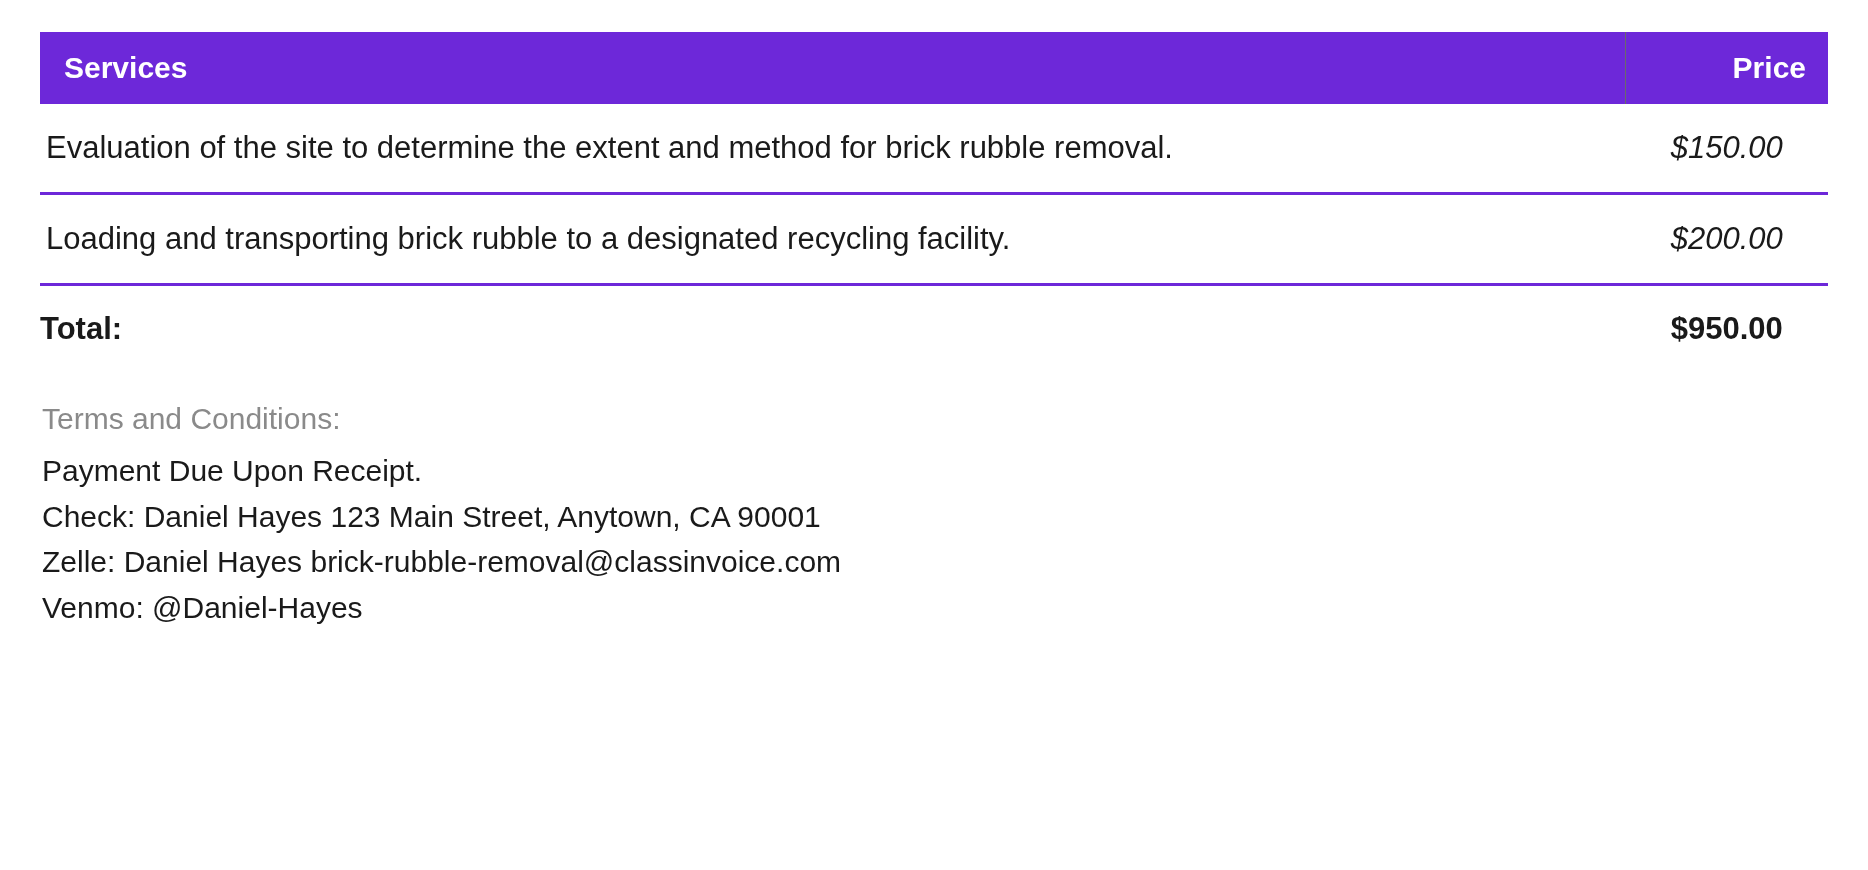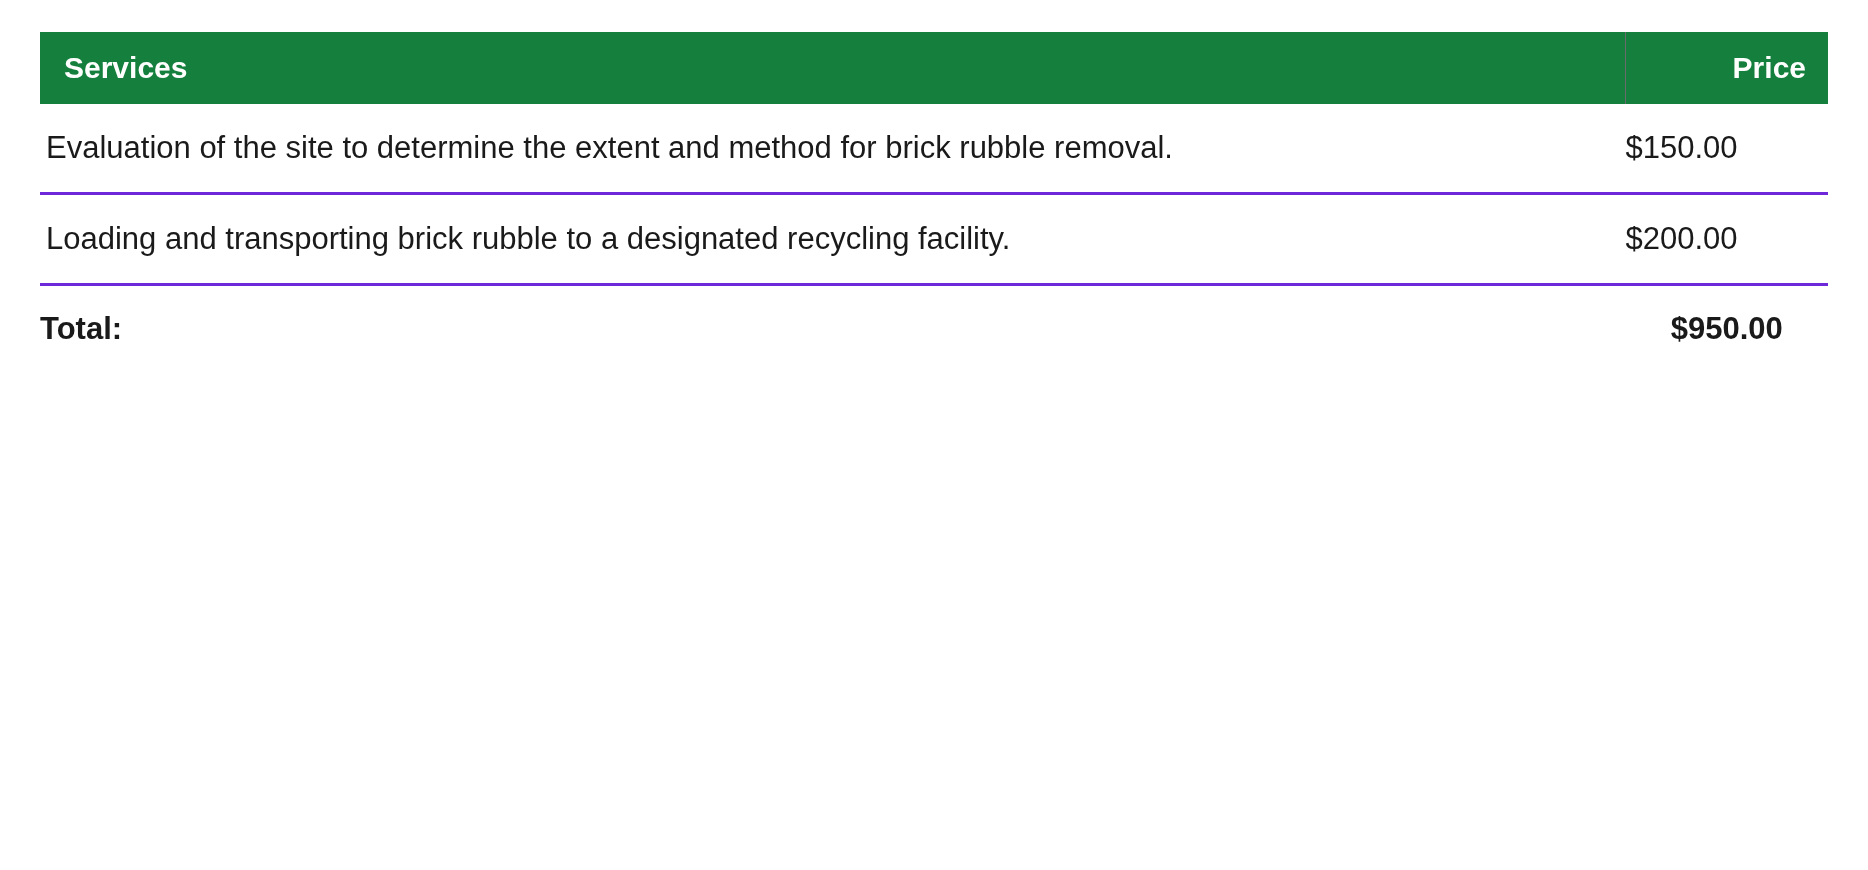--- a/index.html
+++ b/index.html
@@ -29,21 +29,21 @@
   }
 
   .invoice-table th,
   .invoice-table td {
     padding: 0;
     vertical-align: middle;
   }
 
   
   thead tr {
-    background: #15803d;
+    background: #6d28d9;
   }
   thead th {
     color: #ffffff;
     font-size: 30px;
     font-weight: bold;
     height: 72px;
     line-height: 72px;
   }
   th.col-service {
     text-align: left;
@@ -63,23 +63,24 @@
     font-size: 31px;
     font-weight: normal;
     color: #1a1a1a;
     border-bottom: 3px solid #6d28d9;
   }
   td.service-cell {
     text-align: left;
     padding-left: 6px;
   }
   td.price-cell {
-    text-align: left;
+    text-align: center;
     padding-right: 0px;
     white-space: nowrap;
+    font-style: italic;
   }
 
   
   tr.total-row td {
     height: 86px;
     font-size: 31px;
     font-weight: bold;
     border-bottom: none;
   }
   td.total-label {
@@ -130,14 +131,21 @@
         <td class="service-cell">Loading and transporting brick rubble to a designated recycling facility.</td>
         <td class="price-cell">$200.00</td>
       </tr>
       <tr class="total-row">
         <td class="total-label">Total:</td>
         <td class="total-value">$950.00</td>
       </tr>
     </tbody>
   </table>
 
+  <div class="terms">
+    <div class="terms-title">Terms and Conditions:</div>
+    <div class="terms-line">Payment Due Upon Receipt.</div>
+    <div class="terms-line">Check: Daniel Hayes 123 Main Street, Anytown, CA 90001</div>
+    <div class="terms-line">Zelle: Daniel Hayes brick-rubble-removal@classinvoice.com</div>
+    <div class="terms-line">Venmo: @Daniel-Hayes</div>
+  </div>
 
 </div>
 
 </body></html>

